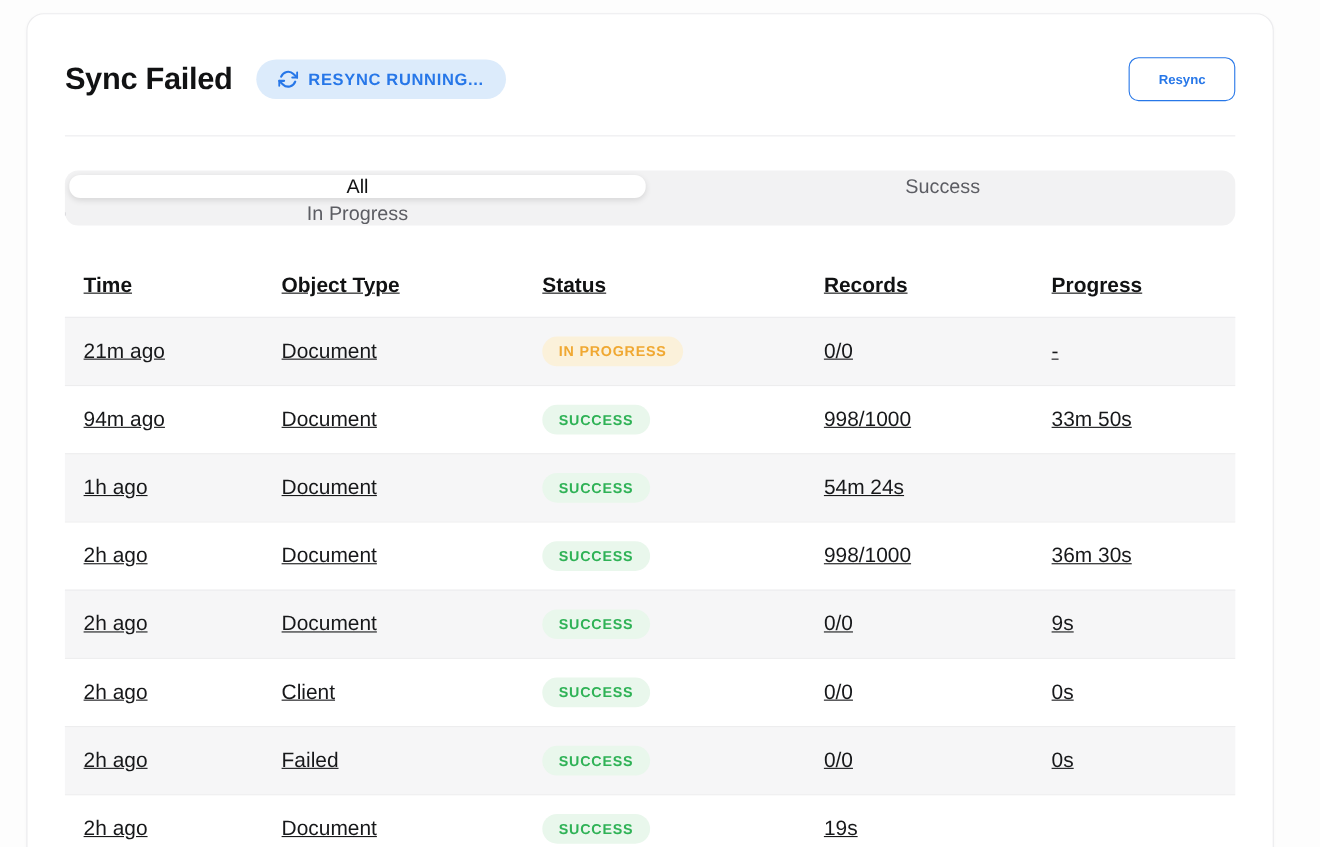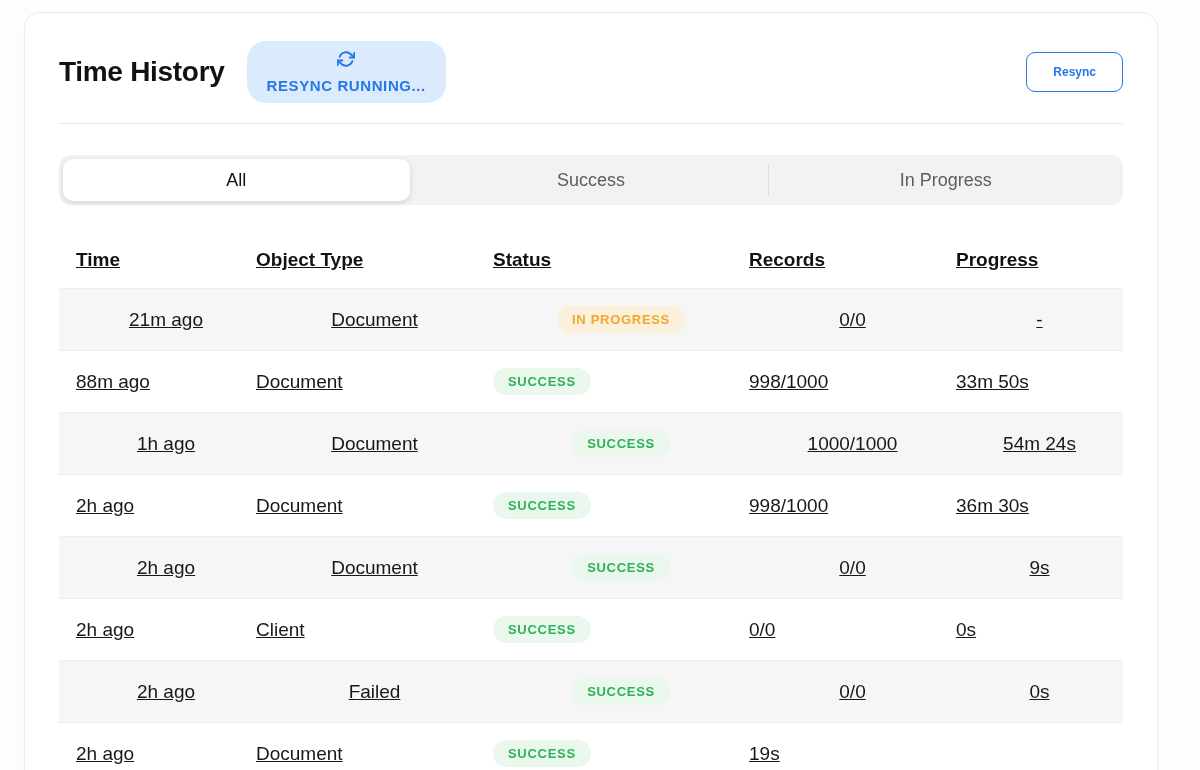--- a/index.html
+++ b/index.html
@@ -36,21 +36,20 @@
     align-items: center;
     gap: 9px;
     margin-left: 22px;
     background: var(--badge-blue-bg);
     color: var(--accent-blue);
     border-radius: 19px;
     padding: 9px 20px;
     font-size: 15px;
     font-weight: 700;
     letter-spacing: 0.6px;
-    flex-direction: column;
   }
   .running-badge svg { display: block; }
   .resync-btn {
     margin-left: auto;
     background: #ffffff;
     color: var(--accent-blue);
     border: 1.5px solid var(--accent-blue);
     border-radius: 9px;
     padding: 12px 26px;
     font-size: 12px;
@@ -63,21 +62,21 @@
     background: #ececee;
     margin-top: 27px;
   }
   
   .tabbar {
     margin-top: 31px;
     height: 50px;
     background: #f2f2f3;
     border-radius: 12px;
     display: grid;
-    grid-template-columns: repeat(3, 1fr);
+    grid-template-columns: repeat(2, 1fr);
     align-items: stretch;
   }
   .tab {
     display: flex;
     align-items: center;
     justify-content: center;
     font-size: 18px;
     color: #5c5d63;
     cursor: pointer;
     position: relative;
@@ -111,39 +110,39 @@
     font-size: 19px;
     font-weight: 700;
     color: #111213;
   }
   .row {
     height: 62px;
     font-size: 19px;
     color: #17181a;
     border-top: 1px solid #ededee;
   }
-  .row.alt { background: #f6f6f7; text-align: center; }
+  .row.alt { background: #f6f6f7; }
   .status-badge {
     display: inline-block;
     padding: 6px 15px;
     border-radius: 14px;
     font-size: 13px;
     font-weight: 700;
     letter-spacing: 0.7px;
   }
   .status-badge.success   { color: var(--success-fg); background: var(--success-bg); }
   .status-badge.in_progress { color: var(--warning-fg); background: var(--warning-bg); }
 </style>
 </head>
 <body>
 
 <div class="card">
 
   <div class="header-row">
-    <div class="page-title">Time History</div>
+    <div class="page-title">Sync Failed</div>
 
     <div class="running-badge">
       <span>
         <svg width="18" height="18" viewBox="0 0 24 24" fill="none" stroke="currentColor" stroke-width="2.6" stroke-linecap="round" stroke-linejoin="round">
           <polyline points="23 4 23 10 17 10"></polyline>
           <polyline points="1 20 1 14 7 14"></polyline>
           <path d="M3.51 9a9 9 0 0 1 14.85-3.36L23 10M1 14l4.64 4.36A9 9 0 0 0 20.49 15"></path>
         </svg>
       </span>
       <span>RESYNC RUNNING...</span>
@@ -173,36 +172,35 @@
     <div>21m ago</div>
     <div>Document</div>
     <div>
       <span class="status-badge in_progress">IN PROGRESS</span>
     </div>
     <div>0/0</div>
     <div>-</div>
   </div>
 
   <div class="tr row">
-    <div>88m ago</div>
+    <div>94m ago</div>
     <div>Document</div>
     <div>
       <span class="status-badge success">SUCCESS</span>
     </div>
     <div>998/1000</div>
     <div>33m 50s</div>
   </div>
 
   <div class="tr row alt">
     <div>1h ago</div>
     <div>Document</div>
     <div>
       <span class="status-badge success">SUCCESS</span>
     </div>
-    <div>1000/1000</div>
     <div>54m 24s</div>
   </div>
 
   <div class="tr row">
     <div>2h ago</div>
     <div>Document</div>
     <div>
       <span class="status-badge success">SUCCESS</span>
     </div>
     <div>998/1000</div>

